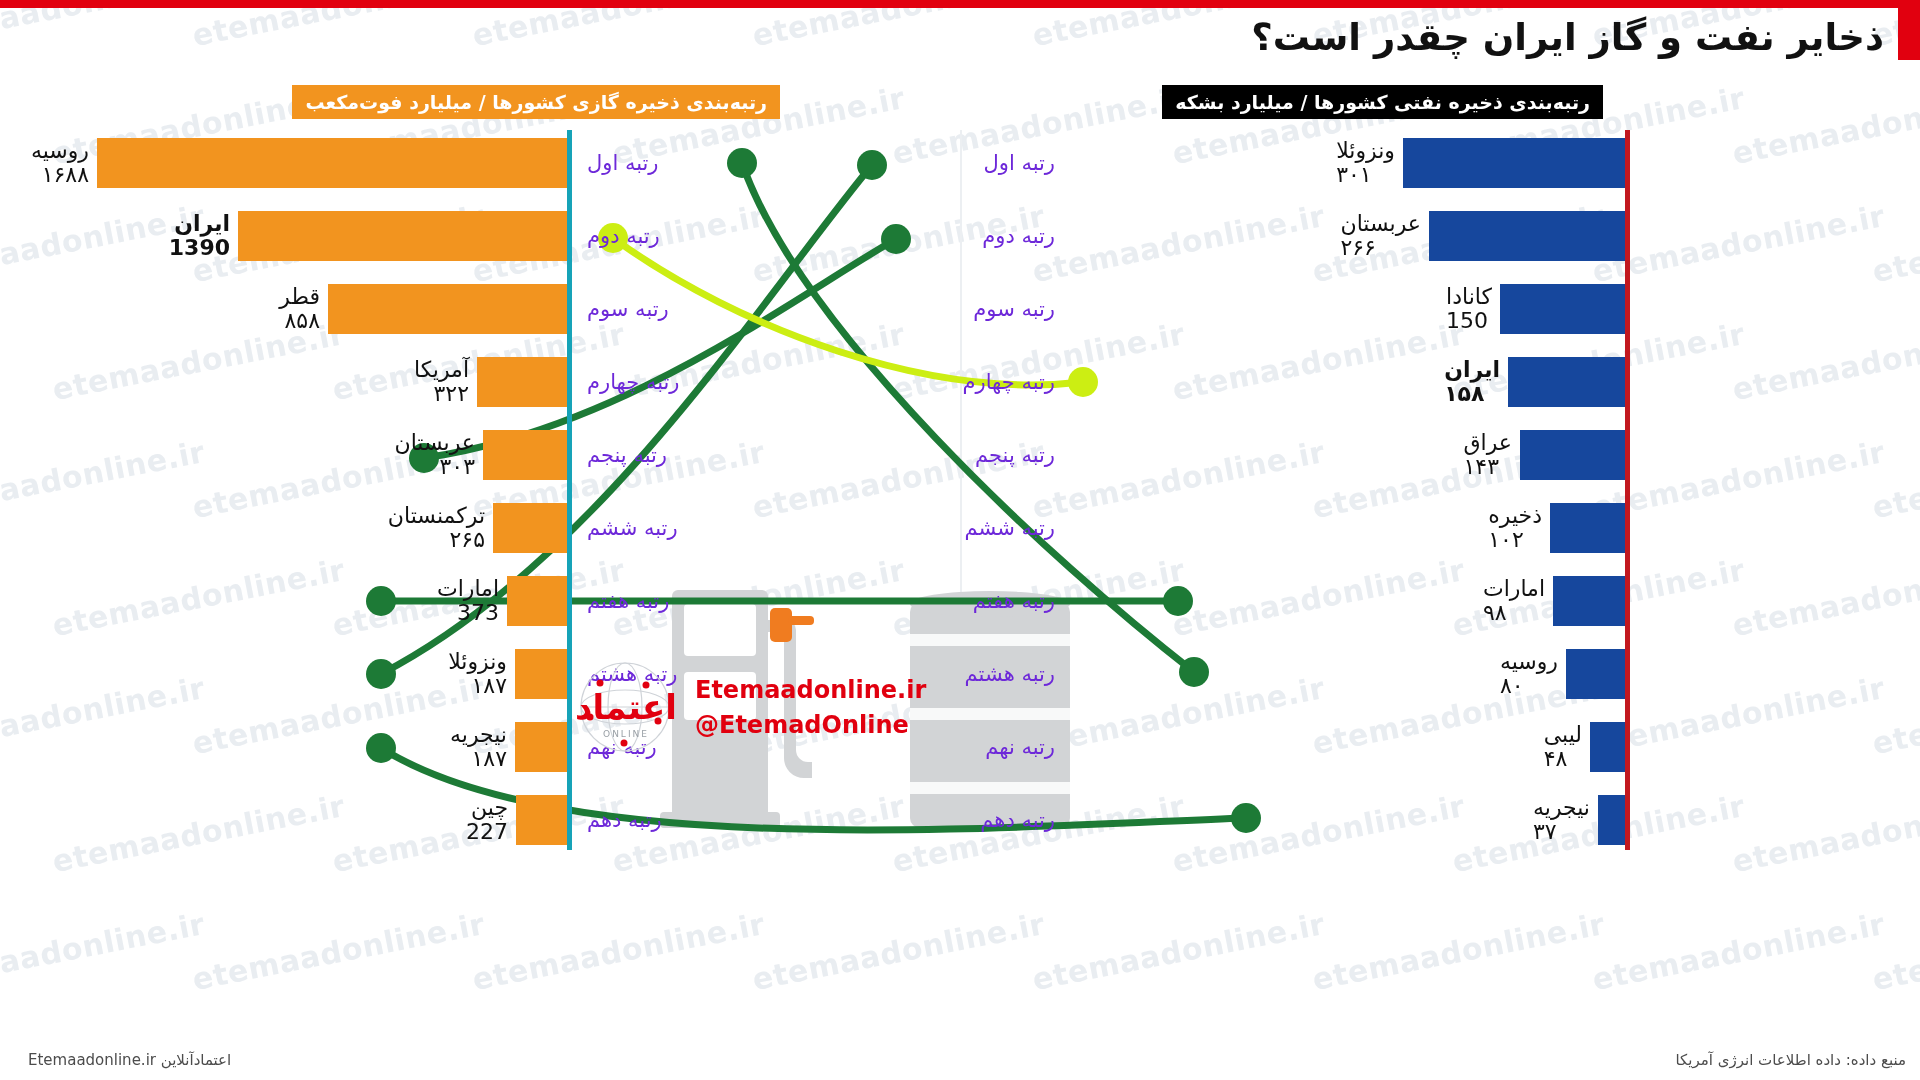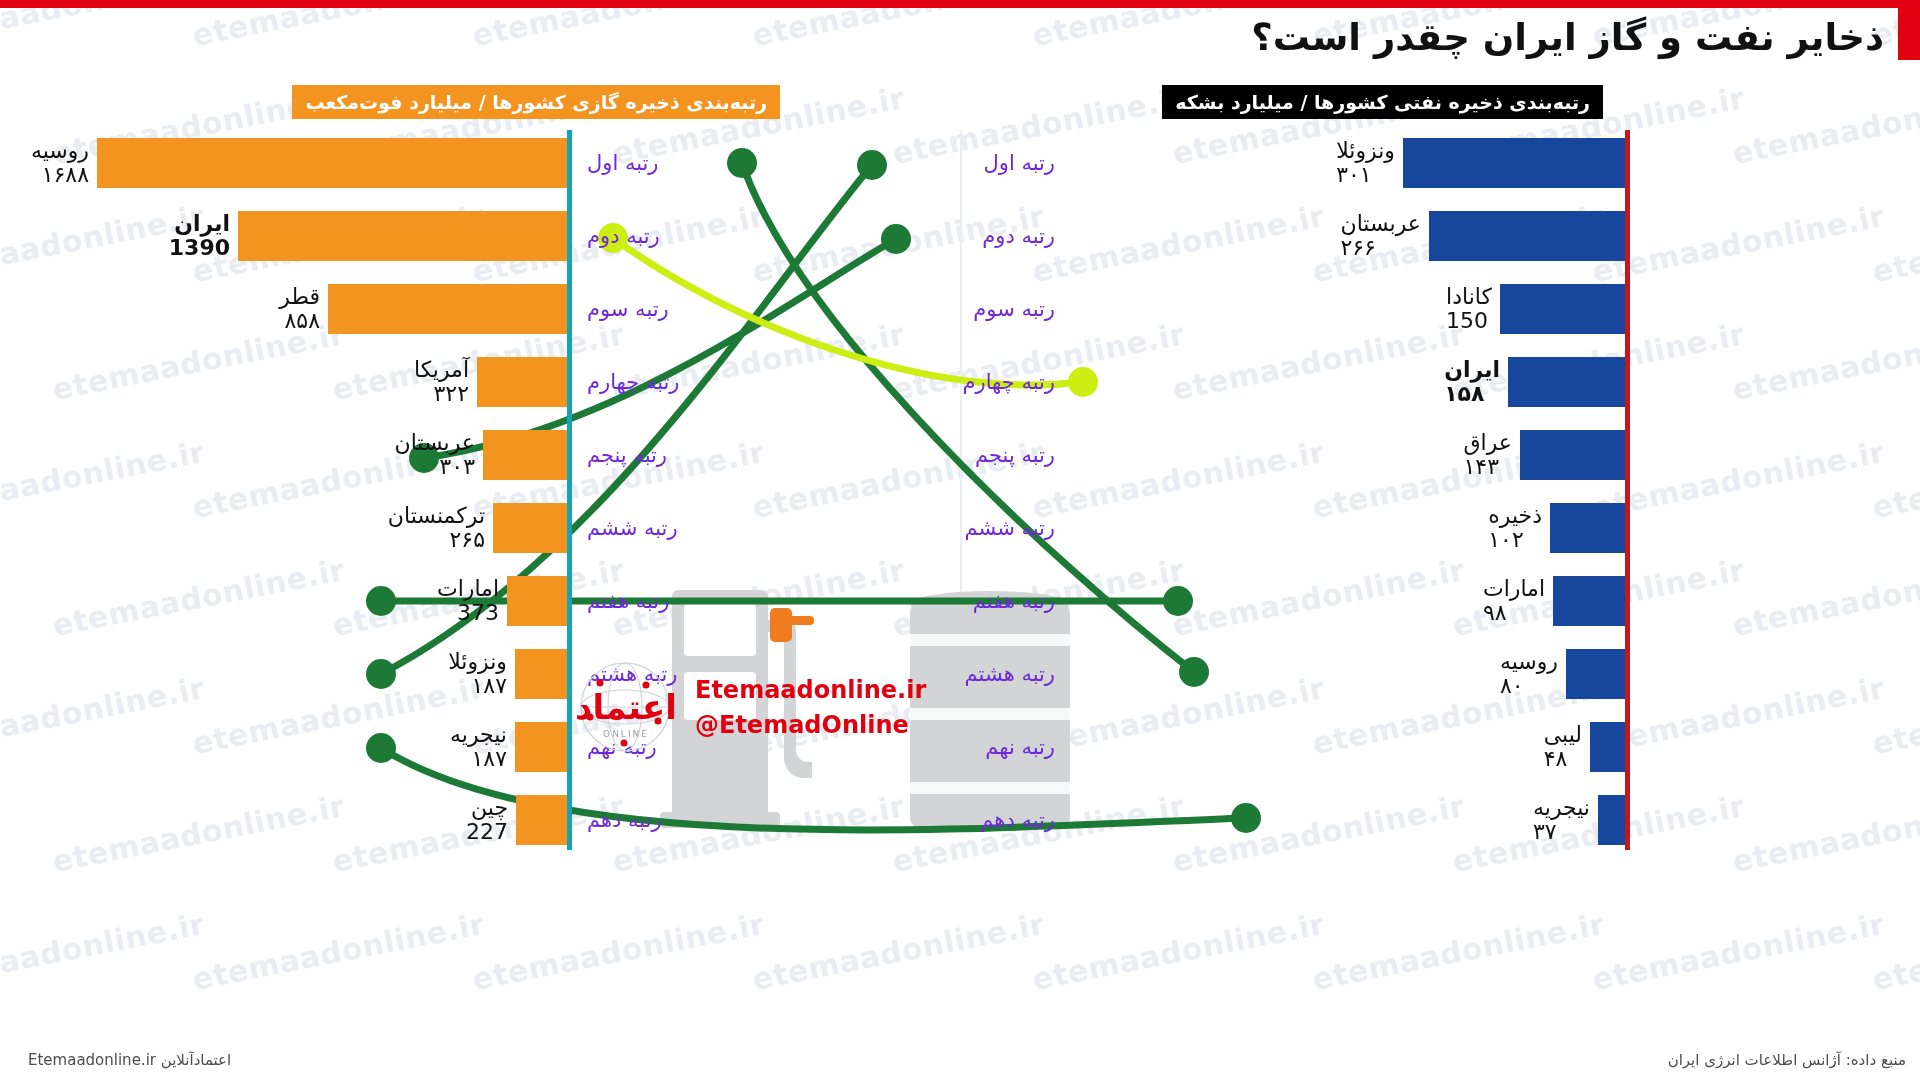--- a/index.html
+++ b/index.html
@@ -522,16 +522,16 @@
       <div>Etemaadonline.ir</div>
       <div>@EtemadOnline</div>
     </div>
   </div>
 
   <div id="footer">
     <div id="footer-left">
       <span class="fa">Etemaadonline.ir</span>
       <span>اعتمادآنلاین</span>
     </div>
-    <div id="footer-right">منبع داده: آژانس اطلاعات انرژی ایران</div>
+    <div id="footer-right">منبع داده: داده اطلاعات انرژی آمریکا</div>
   </div>
 
 </div>
 
 </body></html>

